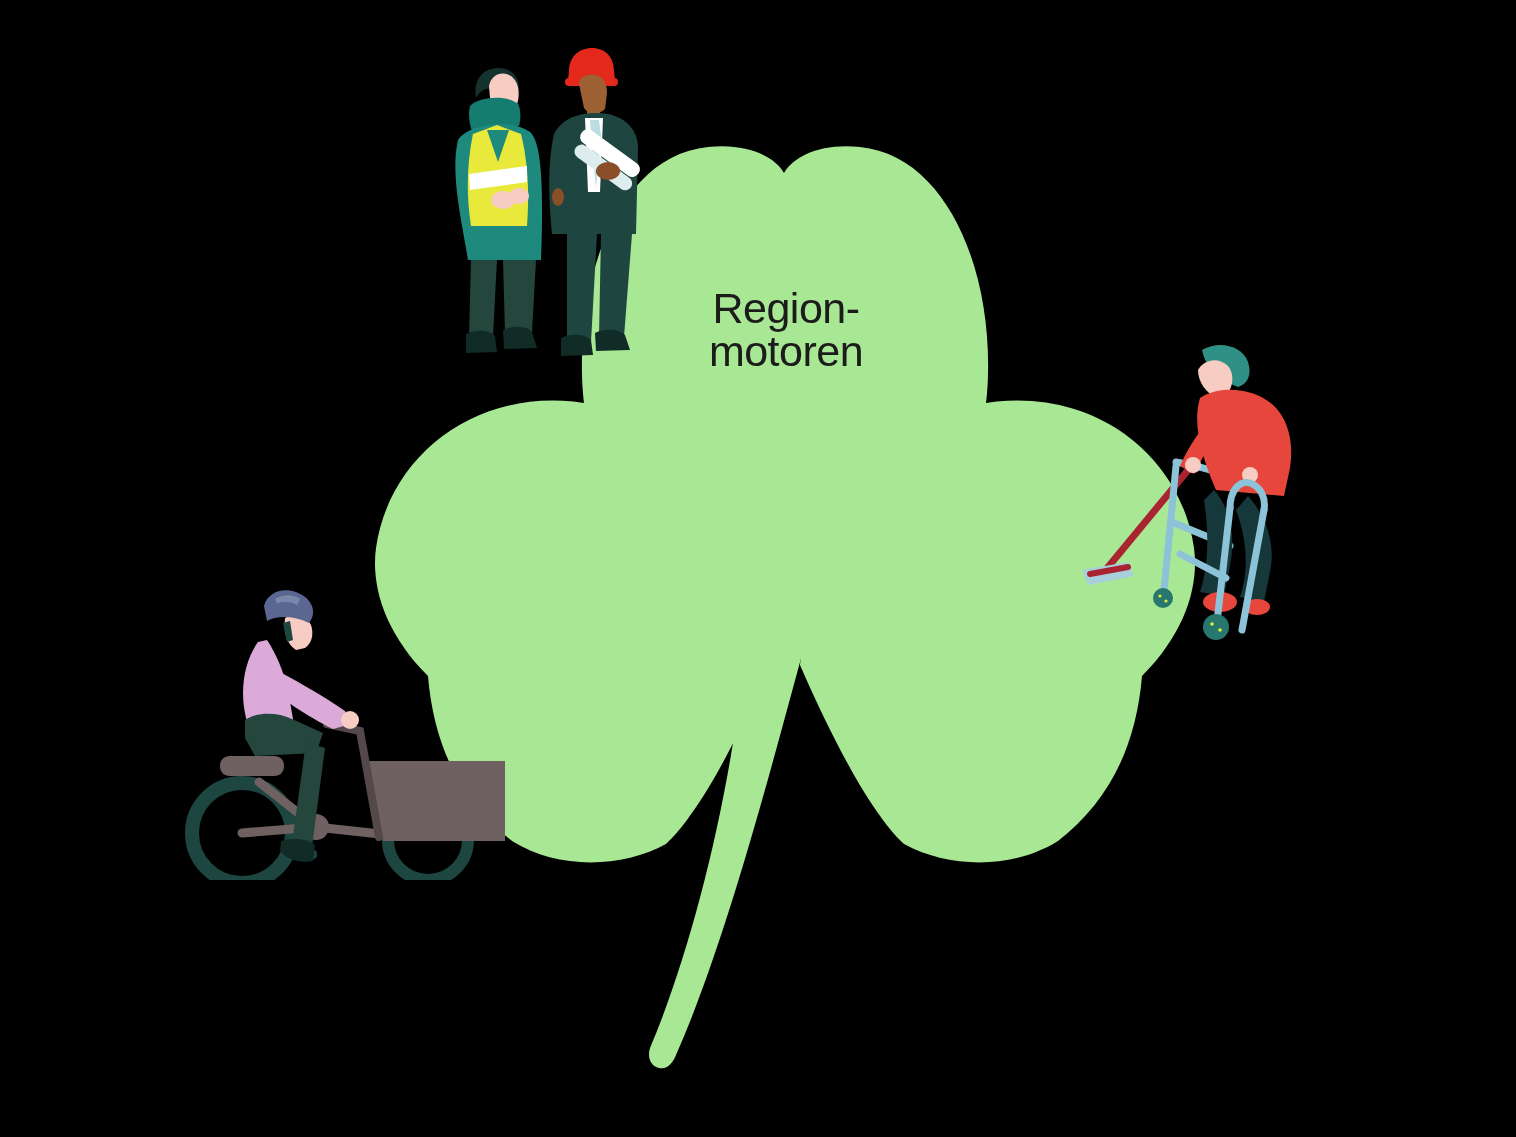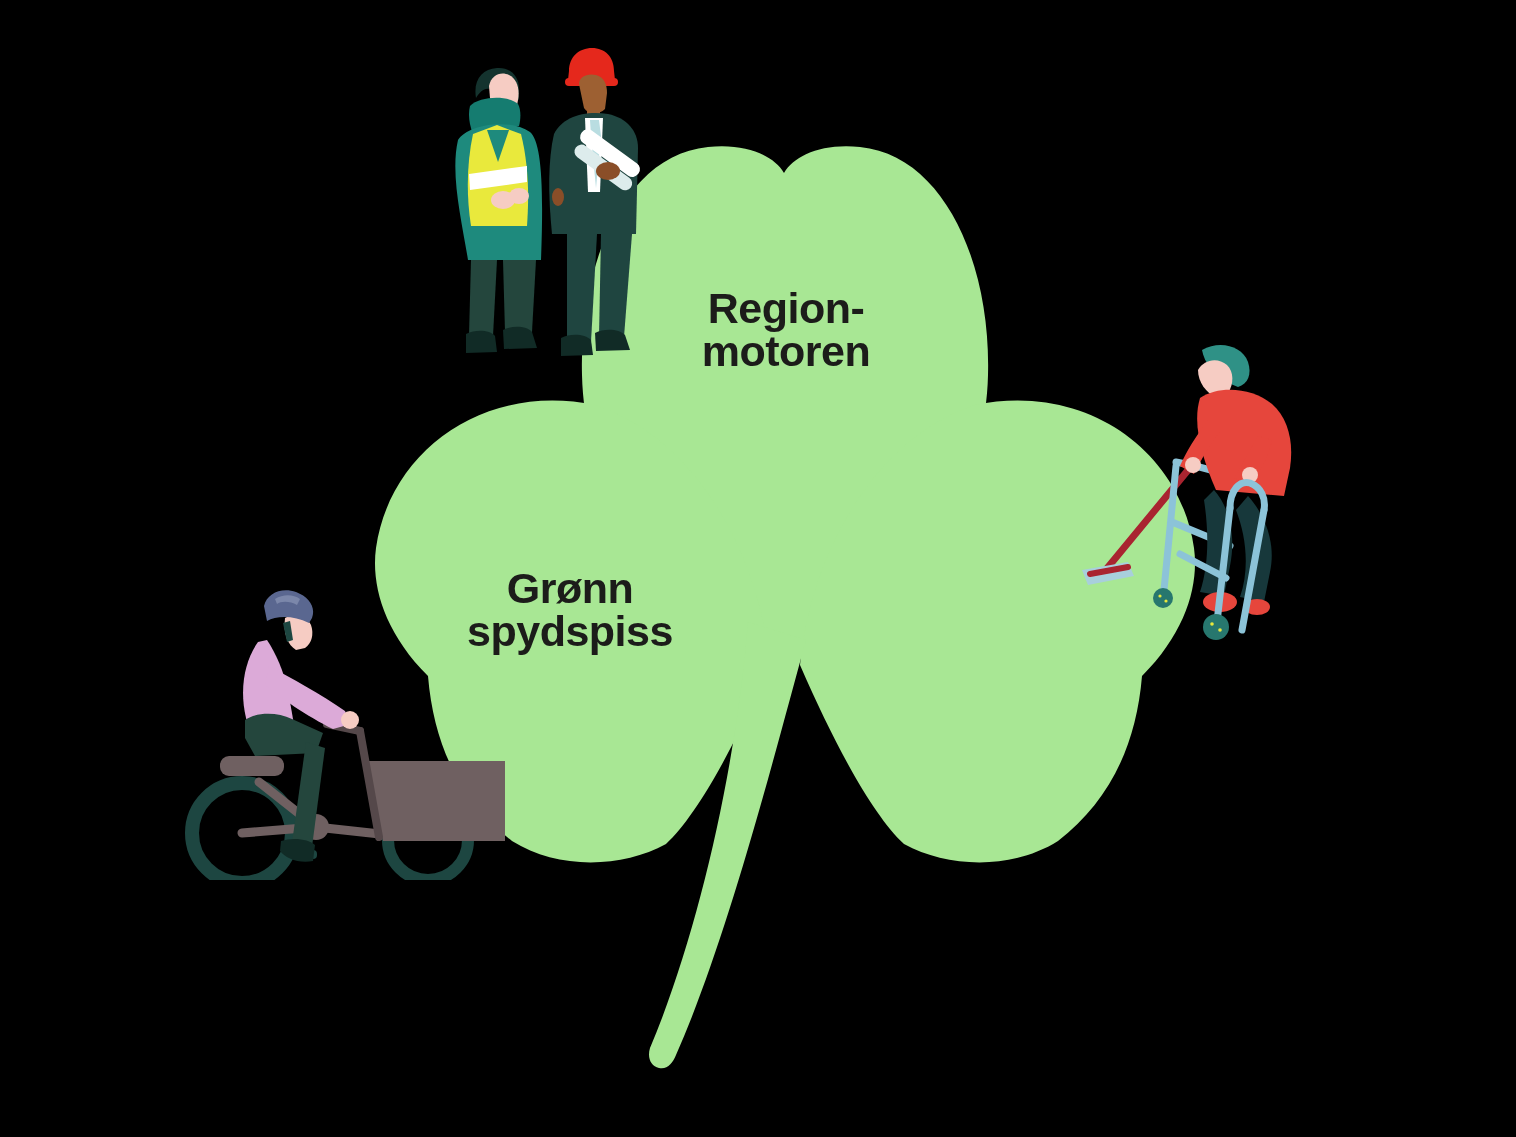--- a/index.html
+++ b/index.html
@@ -1,40 +1,38 @@
 <!DOCTYPE html>
 <html><head>
 <meta charset="utf-8">
 <style>
   html,body{margin:0;padding:0;background:#000;}
   .stage{position:relative;width:1516px;height:1137px;background:#000;overflow:hidden;
          font-family:"Liberation Sans","DejaVu Sans",sans-serif;}
   .stage svg{position:absolute;display:block;}
   .leaf-label{position:absolute;white-space:pre-line;text-align:center;
-    font-weight:700;font-size:43px;line-height:43px;letter-spacing:-0.5px;
+    font-weight:400;font-size:43px;line-height:43px;letter-spacing:-0.5px;
     color:#1c1c1a;transform:translateX(-50%);}
 </style>
 </head>
 <body>
 
 <div class="stage">
 
   <svg style="left:0;top:0" width="1516" height="1137" viewBox="0 0 1516 1137">
     <g fill="#a8e794">
       <path d="M 785 655 C 672 612, 585 505, 582 375 C 579 262, 625 155, 708 147 C 747 143, 774 156, 784 173 C 794 156, 821 143, 860 147 C 943 155, 991 262, 988 375 C 985 505, 898 612, 785 655 Z"></path>
       <path d="M 800 665 C 810 560, 870 440, 975 405 C 1085 382, 1180 450, 1194 548 C 1199 585, 1186 632, 1142 676 C 1136 748, 1108 802, 1058 841 C 1012 870, 948 868, 904 844 C 874 816, 838 752, 800 665 Z"></path>
       <path d="M 770 665 C 760 560, 700 440, 595 405 C 485 382, 390 450, 376 548 C 371 585, 384 632, 428 676 C 434 748, 462 802, 512 841 C 558 870, 622 868, 666 844 C 696 816, 732 752, 770 665 Z"></path>
       <path d="M 748 622 C 737 760, 700 930, 650 1048 C 647 1058, 651 1066, 659 1068 C 667 1070, 673 1063, 676 1055 C 726 942, 770 772, 806 640 Z"></path>
     </g>
   </svg>
 
   <div class="leaf-label" style="left:786px;top:287px;width:340px;">Region-
 motoren</div>
-  <div class="leaf-label" style="left:570px;top:567px;width:340px;">Grønn
-spydspiss</div>
 
   <svg style="left:440px;top:40px" width="235" height="325" viewBox="0 0 235 325">
 
     <g>
       <path fill="#14332e" d="M36,58 C33,40 42,29 57,28 C70,27 79,36 79,49 L79,60 C73,54 65,53 58,57 C50,44 42,48 36,58 Z"></path>
       <path fill="#f6ccc3" d="M49,46 C51,35 61,31 69,35 C77,39 80,49 78,60 L76,71 C70,77 60,77 55,70 L50,58 Z"></path>
       <path fill="#157c70" d="M30,66 C40,56 68,55 78,64 C81,70 81,78 79,86 L33,94 C29,84 28,74 30,66 Z"></path>
       <path fill="#1e8a7d" d="M18,100 C28,84 70,78 90,92 C101,102 104,140 101,220 L28,220 C22,182 10,134 18,100 Z"></path>
       <path fill="#e9e93c" d="M33,94 L57,85 L81,94 C89,126 89,158 87,186 L31,186 C26,154 27,122 33,94 Z"></path>
       <path fill="#1e8a7d" d="M47,90 L69,90 L58,122 Z"></path>

